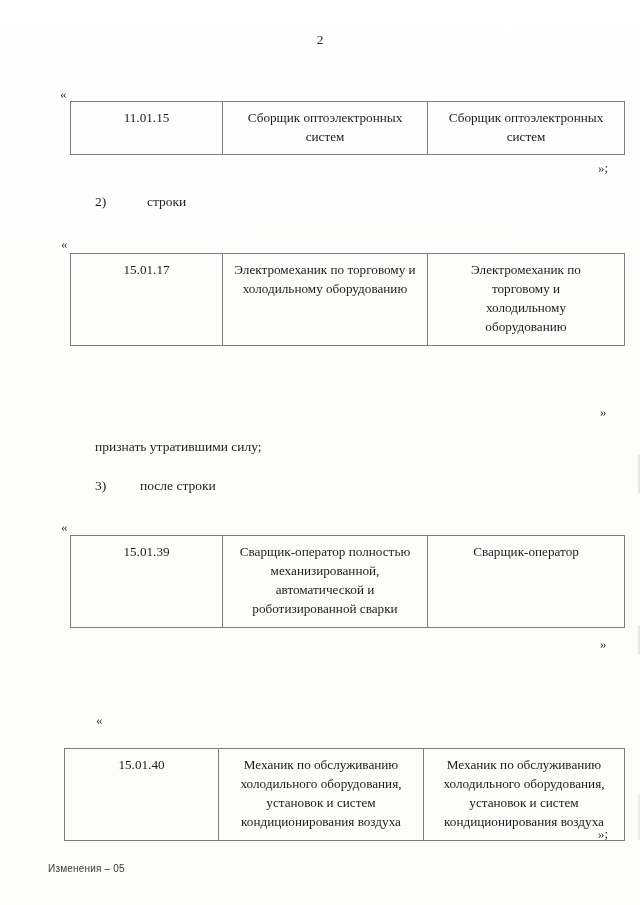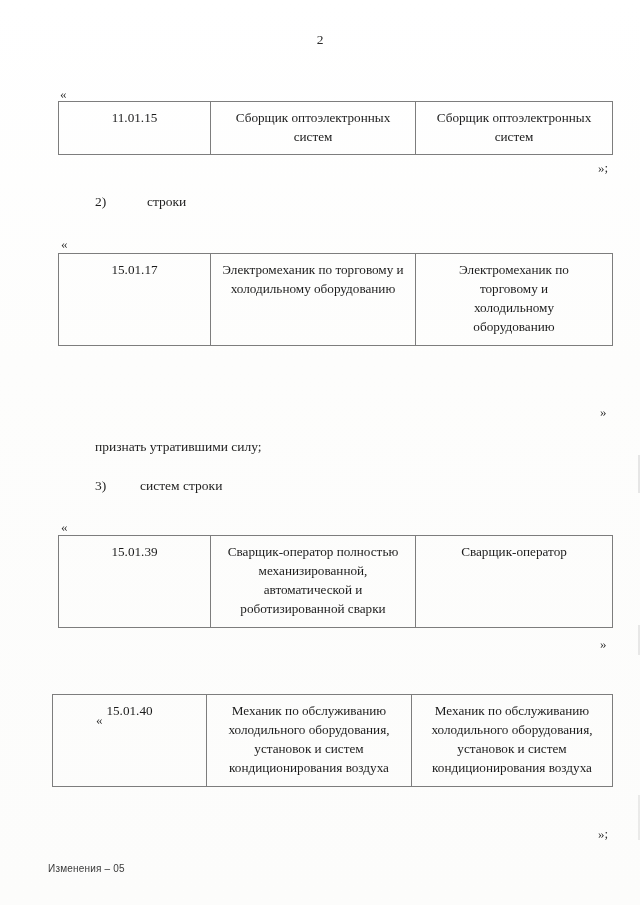--- a/index.html
+++ b/index.html
@@ -51,20 +51,21 @@
     font-size: 13px;
     color: #2b2b2b;
   }
 
   
   .tbl {
     position: absolute;
     border-collapse: collapse;
     table-layout: fixed;
     background: transparent;
+    margin-left: 12px;
   }
   .tbl td {
     border: 1px solid #7d7d7d;
     font-size: 13.2px;
     line-height: 1.45;
     text-align: center;
     vertical-align: top;
     padding: 6px 4px 8px 4px;
     color: #1b1b1b;
   }
@@ -139,21 +140,21 @@
         <td class="name" style="padding-left:26px; padding-right:26px;">Электромеханик по торговому и холодильному оборудованию</td>
       </tr>
     </tbody>
   </table>
 
   <div class="quote-close" style="left:600px; top:404px;">»</div>
 
   <div class="txt" style="left:95px; top:439px;">признать утратившими силу;</div>
 
   <div class="txt" style="left:95px; top:478px;">3)</div>
-  <div class="txt" style="left:140px; top:478px;">систем строки</div>
+  <div class="txt" style="left:140px; top:478px;">после строки</div>
 
   <div class="quote-open" style="left:61px; top:519px;">«</div>
 
   <table class="tbl" style="left:58px; top:535px; width:554px;">
     <colgroup>
         <col style="width:152px">
         <col style="width:205px">
         <col style="width:197px">
       </colgroup>
     <tbody>
@@ -163,21 +164,21 @@
         <td class="name">Сварщик-оператор</td>
       </tr>
     </tbody>
   </table>
 
   <div class="quote-close" style="left:600px; top:636px;">»</div>
 
 
   <div class="quote-open" style="left:96px; top:712px;">«</div>
 
-  <table class="tbl" style="left:52px; top:694px; width:560px;padding-left:22px;">
+  <table class="tbl" style="left:52px; top:748px; width:560px;padding-left:22px;">
     <colgroup>
         <col style="width:154px">
         <col style="width:205px">
         <col style="width:201px">
       </colgroup>
     <tbody>
       <tr>
         <td class="code">15.01.40</td>
         <td class="name">Механик по обслуживанию холодильного оборудования, установок и систем кондиционирования воздуха</td>
         <td class="name">Механик по обслуживанию холодильного оборудования, установок и систем кондиционирования воздуха</td>

